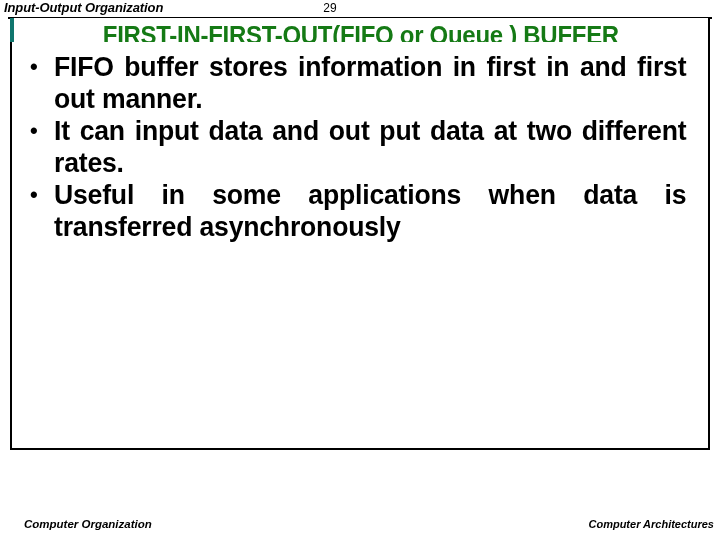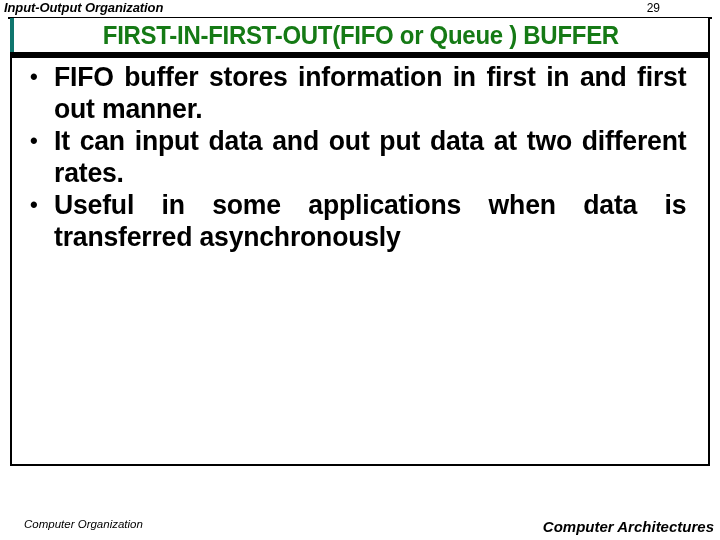--- a/index.html
+++ b/index.html
@@ -32,21 +32,21 @@
     font-weight: bold;
     font-style: italic;
     letter-spacing: -0.1px;
     white-space: nowrap;
   }
   #page-number {
     position: absolute;
     left: 0;
     top: 1px;
     width: 660px;
-    text-align: right;
+    text-align: center;
     font-size: 12px;
     font-weight: normal;
     font-style: normal;
   }
   #header-rule {
     position: absolute;
     left: 8px;
     top: 17px;
     width: 704px;
     height: 2px;
@@ -83,28 +83,28 @@
     top: 52px;
     width: 700px;
     height: 6px;
     background: #000000;
   }
 
   
   #content-box {
     position: absolute;
     left: 10px;
-    top: 58px;
+    top: 42px;
     width: 700px;
     height: 408px;
     border: 2px solid #000000;
     border-top: none;
     box-sizing: border-box;
     background: #ffffff;
-    padding: 4px 12px 0 12px;
+    padding: 10px 12px 0 12px;
   }
   ul#bullet-list {
     margin: 0;
     padding: 0;
     list-style: none;
   }
   ul#bullet-list li {
     position: relative;
     font-size: 27px;
     font-weight: bold;
@@ -136,29 +136,29 @@
     left: 0;
     top: 518px;
     width: 720px;
     height: 22px;
   }
   #footer-left {
     position: absolute;
     left: 24px;
     top: 0;
     font-size: 11.5px;
-    font-weight: normal;
+    font-weight: bold;
     font-style: italic;
     white-space: nowrap;
   }
   #footer-right {
     position: absolute;
     right: 6px;
     top: 0;
-    font-size: 15px;
+    font-size: 11px;
     font-weight: bold;
     font-style: italic;
     white-space: nowrap;
   }
 </style>
 </head>
 <body>
 
 <div id="slide-header">
   <div id="header-title">Input-Output Organization</div>

